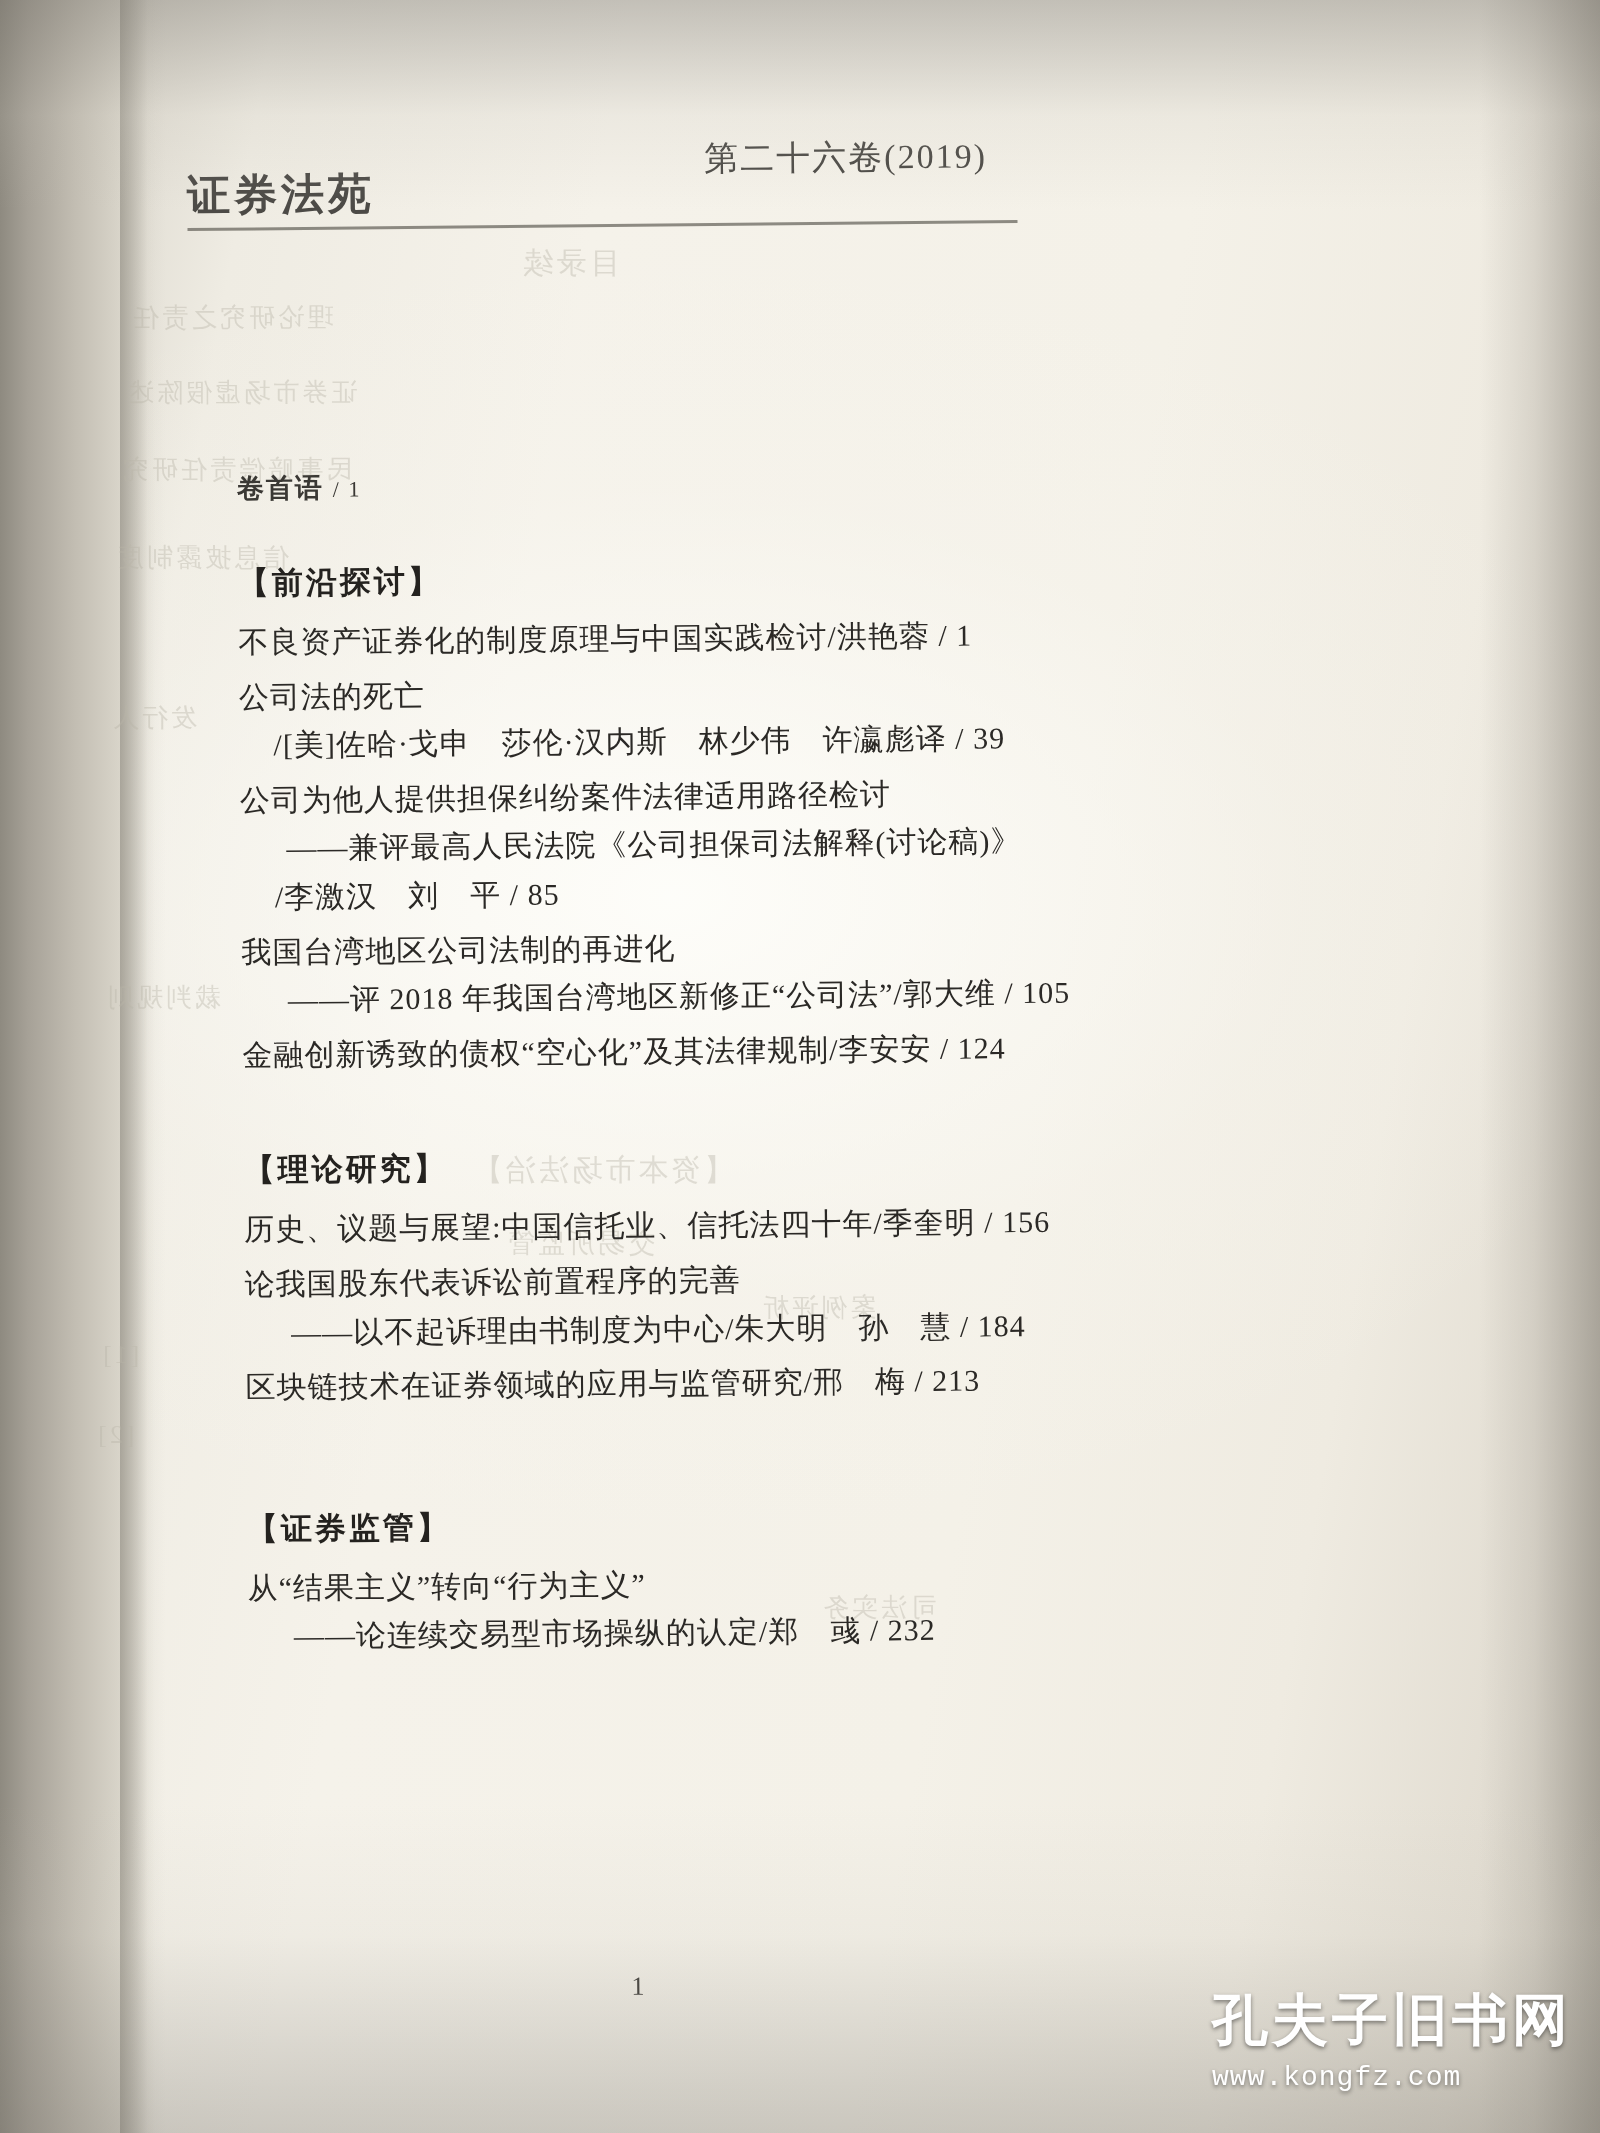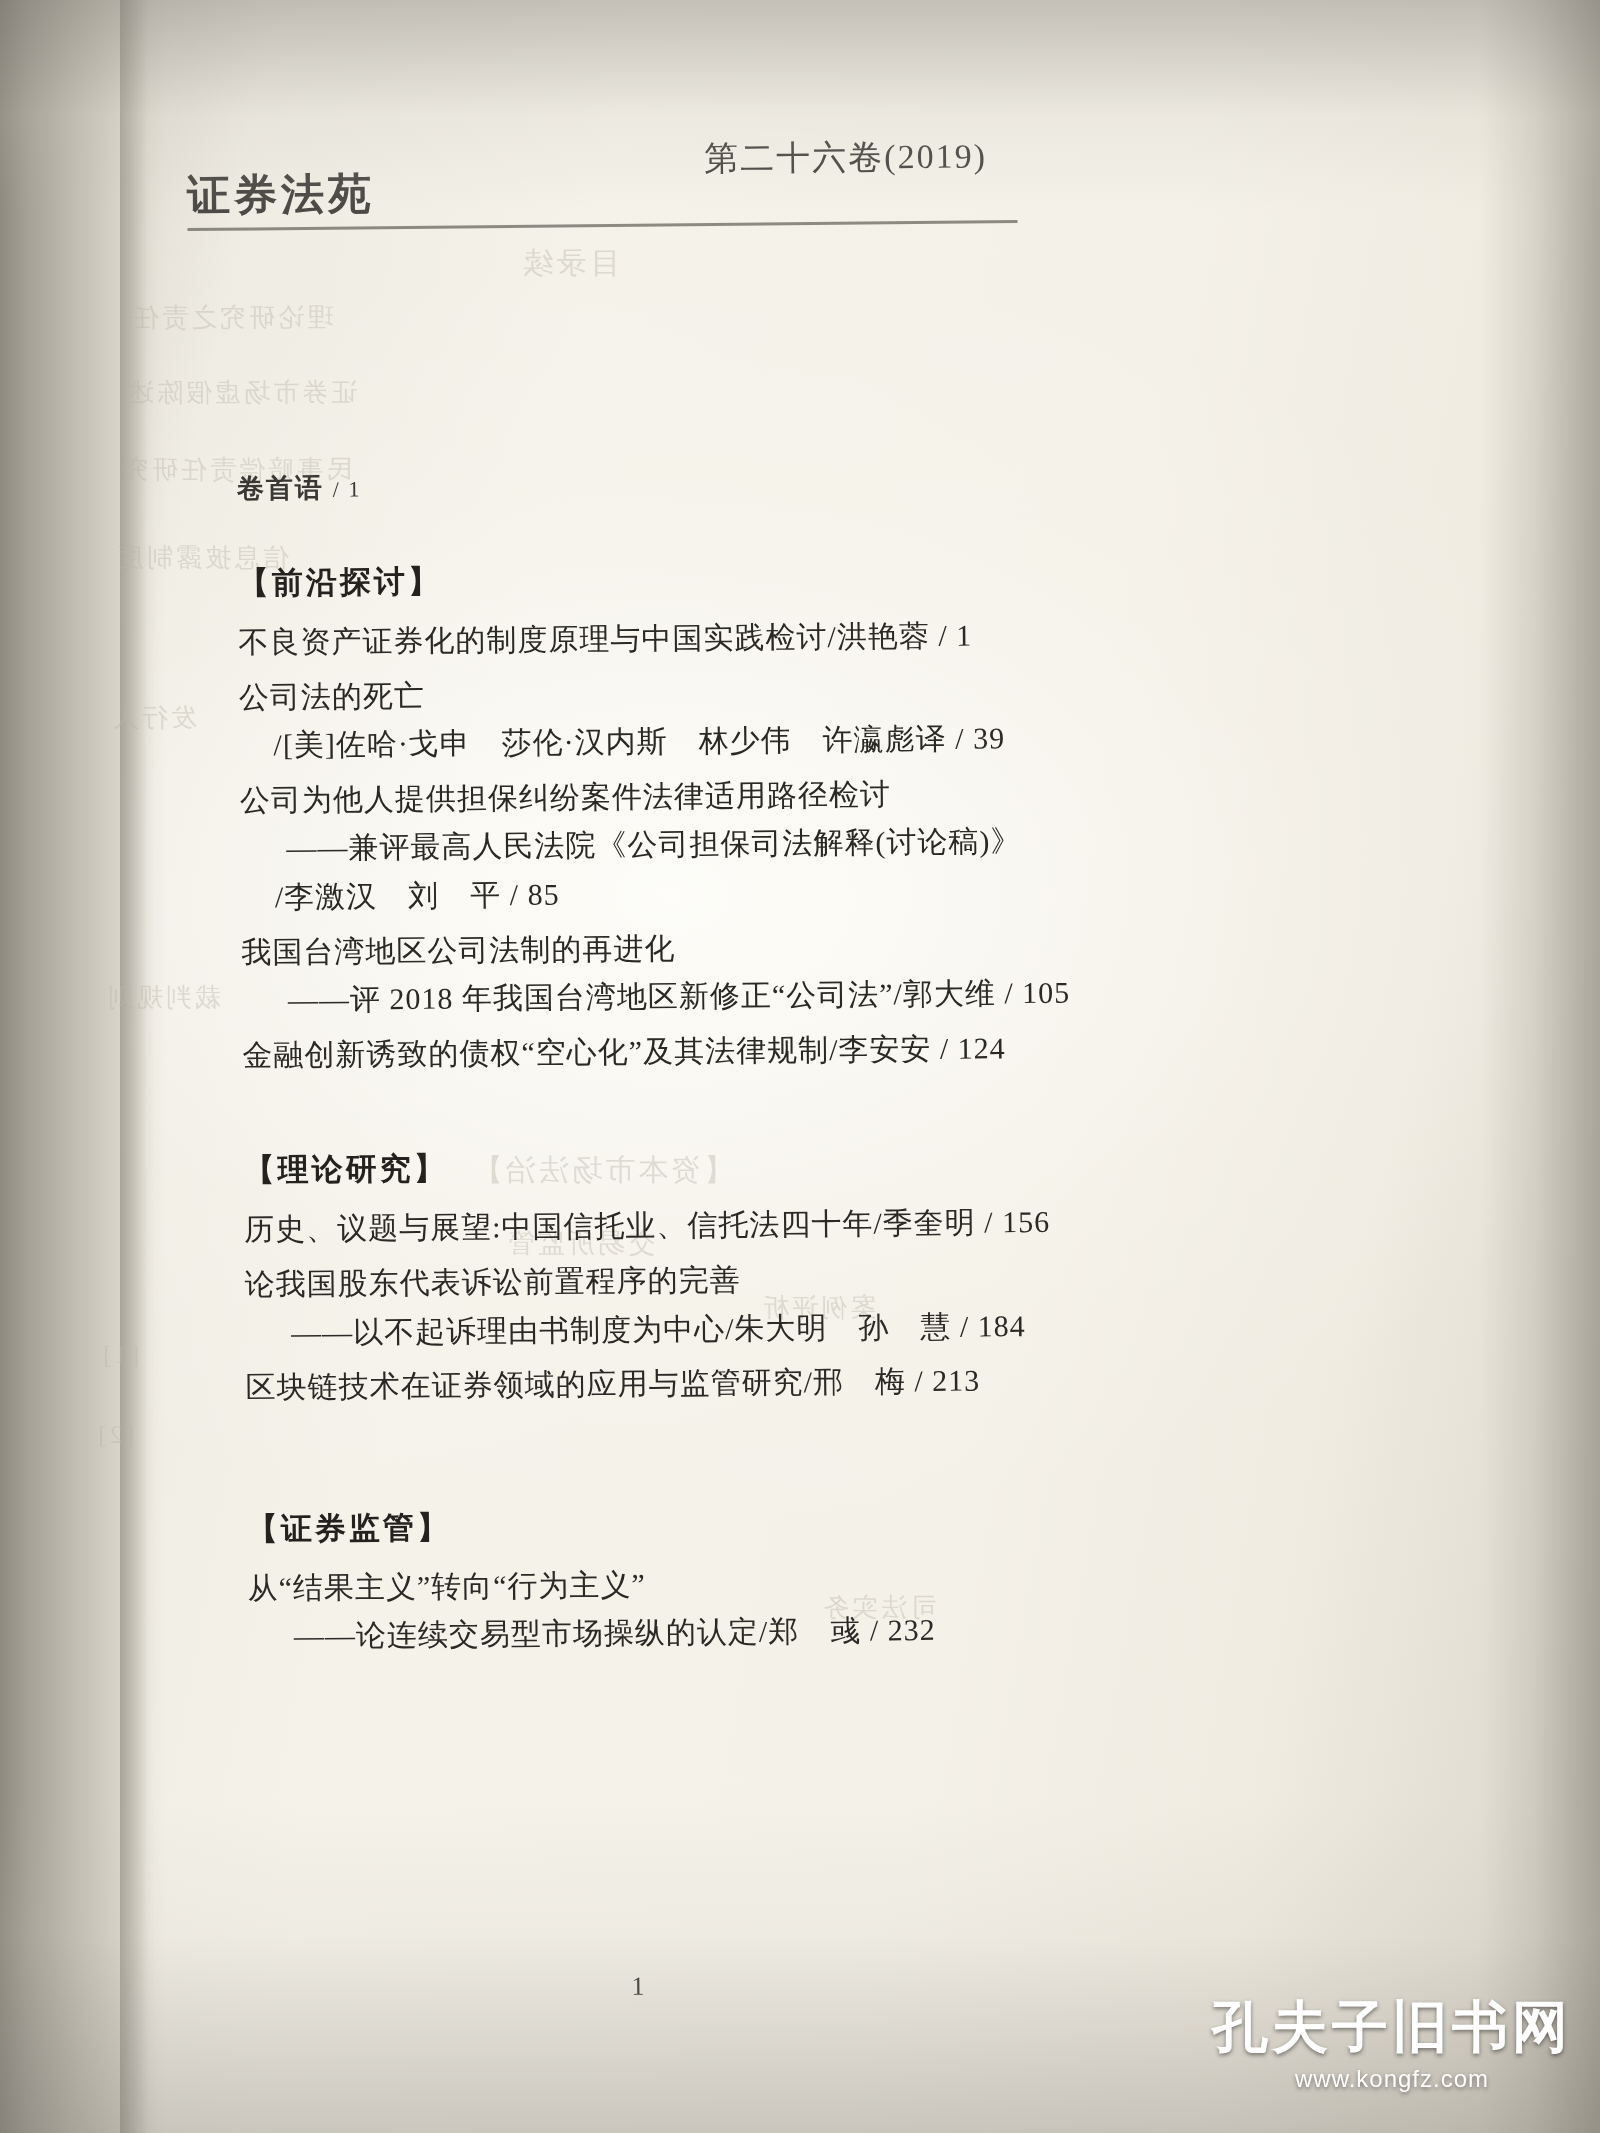--- a/index.html
+++ b/index.html
@@ -157,34 +157,33 @@
     font-size: 26px;
     color: #3a3834;
     letter-spacing: 1px;
   }
 
   
   .watermark {
     position: absolute;
     right: 28px;
     bottom: 40px;
-    text-align: center;
     color: #ffffff;
     text-shadow: 0 2px 4px rgba(0,0,0,0.45);
-    font-family: Liberation Sans, sans-serif;
+    font-family: Liberation Mono, monospace;
     margin-left: 39px;
   }
   .watermark .wm-main {
     font-size: 56px;
     font-weight: bold;
     letter-spacing: 4px;
     line-height: 1.05;
   }
   .watermark .wm-url {
-    font-size: 24px;
+    font-size: 28px;
     letter-spacing: 1px;
     margin-top: 8px;
   }
 </style>
 </head>
 <body>
 
 <div id="page">
 
   <div class="gutter"></div>

